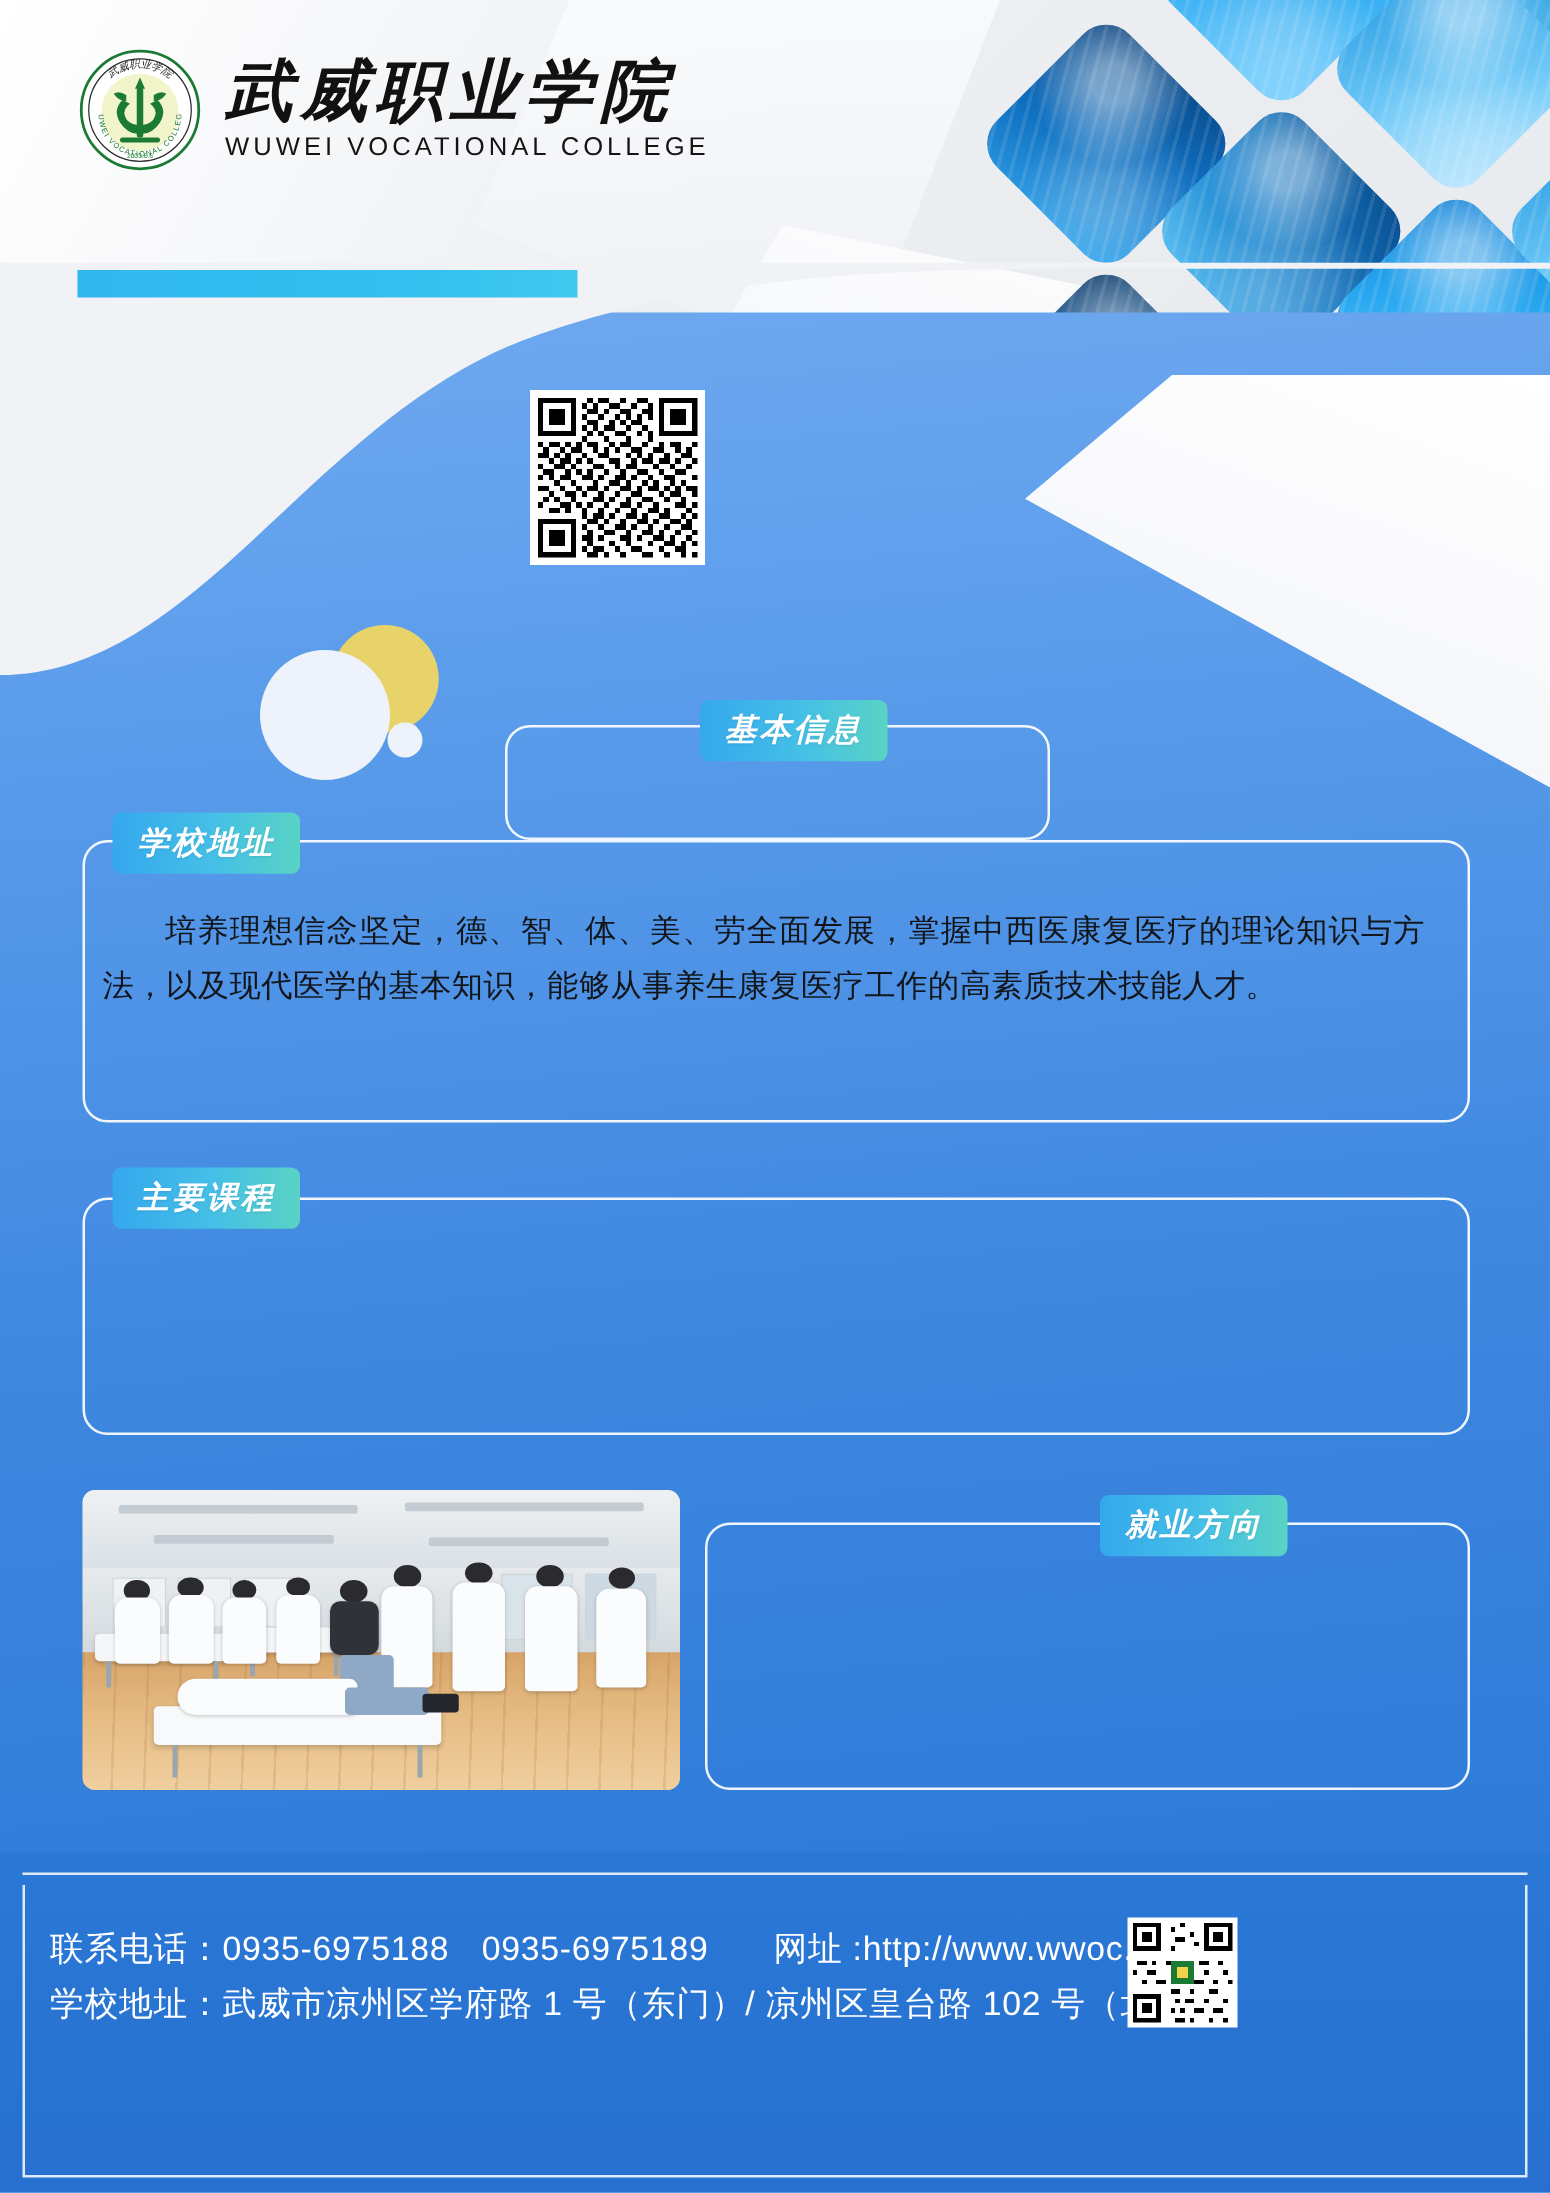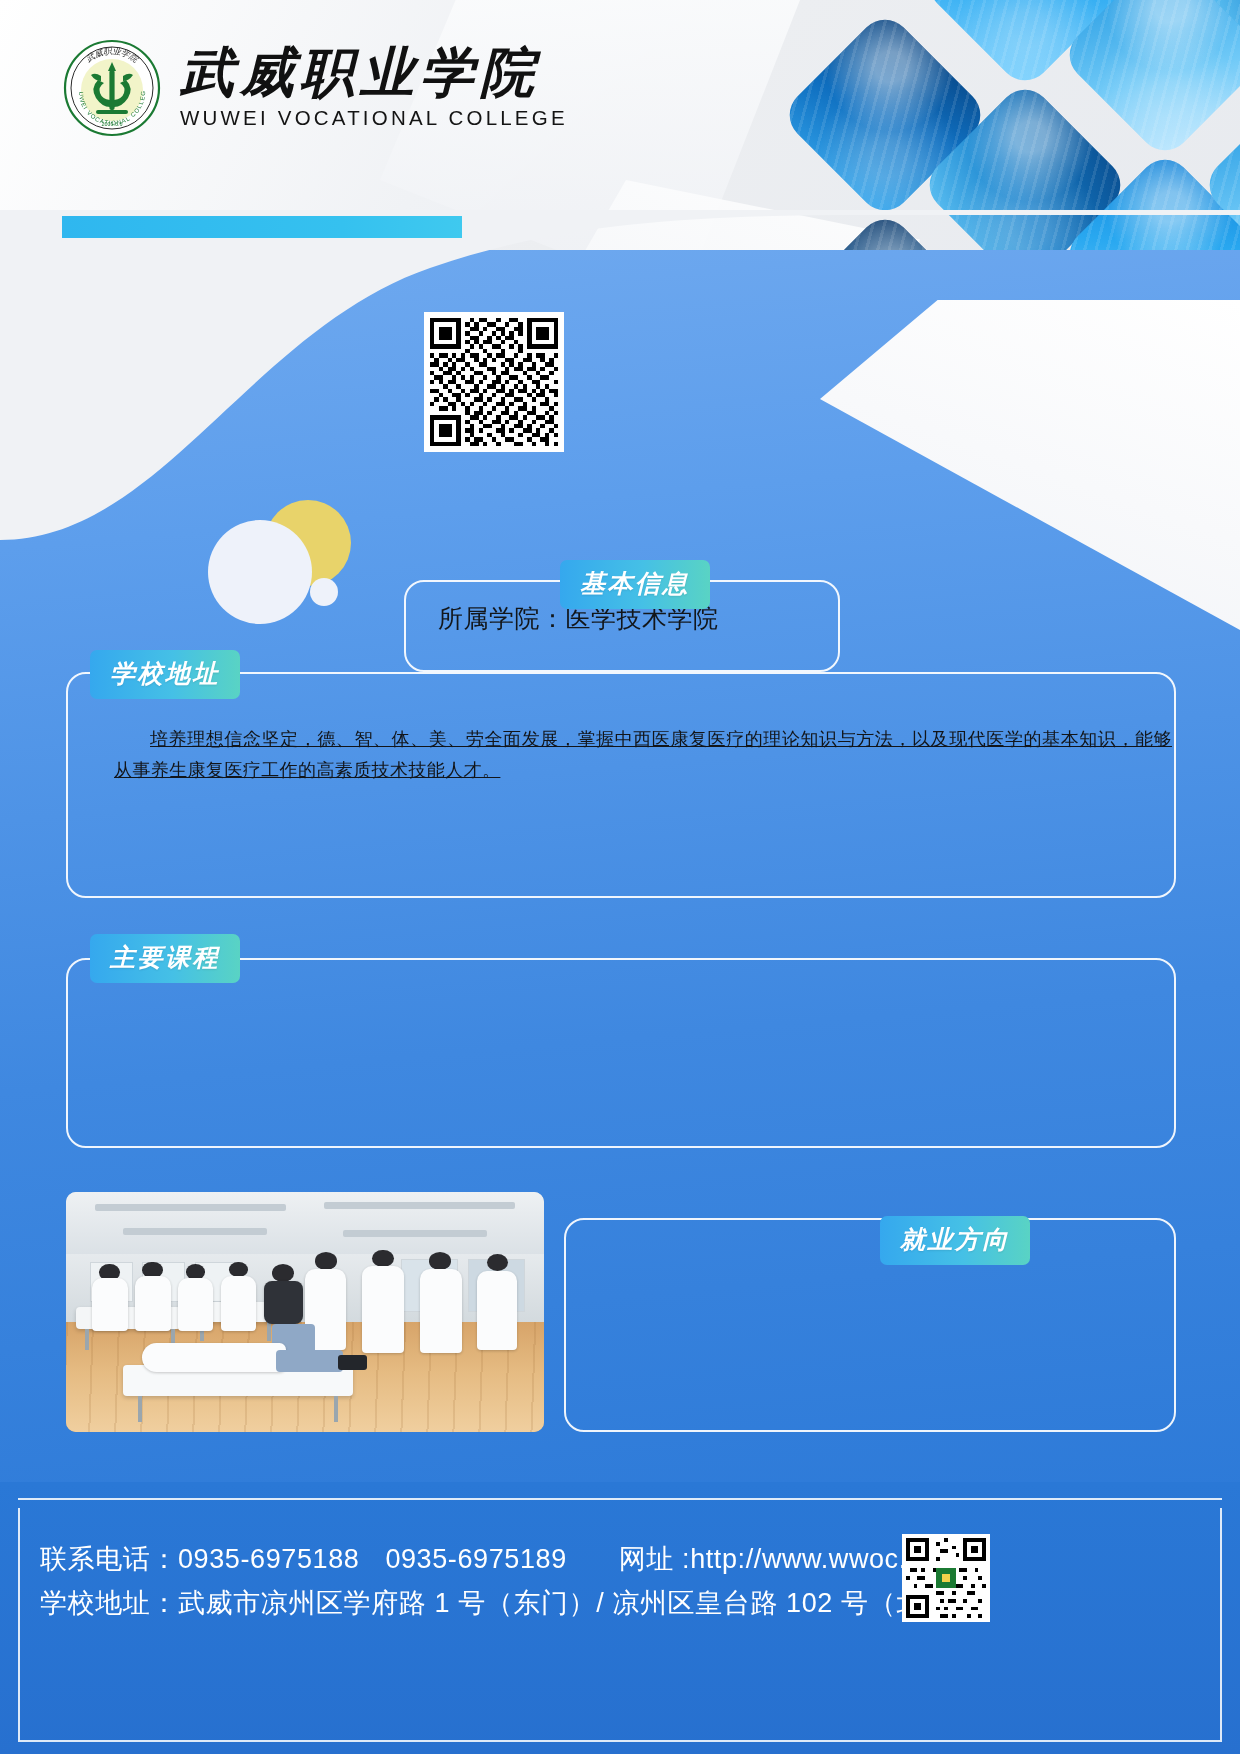--- a/index.html
+++ b/index.html
@@ -149,23 +149,23 @@
   #badge-basic { position:absolute; left:560px; top:560px; z-index:30; }
   .basic-lines {
     position:absolute; left:438px; top:598px; z-index:28;
     font-size:25px; color:#12161a; line-height:1.62; letter-spacing:.5px;
   }
 
   
   #card-goal { left:66px; top:672px; width:1110px; height:226px; }
   #badge-goal { position:absolute; left:90px; top:650px; z-index:30; }
   #goal-text {
-    position:absolute; left:114px; top:724px; width:1058px; z-index:28;
-    font-size:18px; line-height:1.74; color:#121519; letter-spacing:.4px;
-    text-indent:2em; text-align:justify;text-decoration:underline;
+    position:absolute; left:82px; top:724px; width:1058px; z-index:28;
+    font-size:25px; line-height:1.74; color:#121519; letter-spacing:.4px;
+    text-indent:2em; text-align:justify;
   }
 
   
   #card-course { left:66px; top:958px; width:1110px; height:190px; }
   #badge-course { position:absolute; left:90px; top:934px; z-index:30; }
   #course-text {
     position:absolute; left:96px; top:1000px; width:1058px; z-index:28;
     font-size:27px; line-height:1.74; color:#121519; letter-spacing:.4px;
     text-indent:2em; text-align:justify;
   }
@@ -191,21 +191,21 @@
   }
   .ph-bed { position:absolute; background:#f4f6f7; border-radius:4px; box-shadow:0 2px 4px rgba(0,0,0,.18); }
   .ph-bedleg { position:absolute; width:4px; background:#9aa6ae; }
   .ph-person { position:absolute; background:#fbfcfd; border-radius:10px 10px 4px 4px; box-shadow:0 1px 3px rgba(0,0,0,.2); }
   .ph-head { position:absolute; border-radius:50%; background:#2b2b2f; }
   .ph-jeans { position:absolute; background:#8fa8c6; border-radius:4px; }
   .ph-shoe { position:absolute; background:#23262b; border-radius:3px; }
 
   
   #card-job { left:564px; top:1218px; width:612px; height:214px; }
-  #badge-job { position:absolute; left:880px; top:1196px; z-index:30;margin-top:20px; }
+  #badge-job { position:absolute; left:880px; top:1196px; z-index:30; }
   #job-text {
     position:absolute; left:596px; top:1262px; width:548px; z-index:28;
     font-size:26px; line-height:1.74; color:#121519; letter-spacing:.4px;
     text-indent:2em; text-align:justify;
   }
 
   
   .footer {
     position:absolute; left:0; bottom:0; width:1240px; height:272px;
     background:linear-gradient(180deg,#2a78d6 0%, #2770cf 100%);
@@ -538,21 +538,20 @@
 
   <div class="bubble" id="bub-yellow"></div>
   <div class="bubble" id="bub-white"></div>
   <div class="bubble" id="bub-small"></div>
 
   <div class="card" id="card-basic"></div>
   <div id="badge-basic">
     <span class="badge">基本信息</span>
   </div>
   <div class="basic-lines">
-    <div>所属学院：医学技术学院</div>
   </div>
 
   <div class="card" id="card-goal"></div>
   <div id="badge-goal">
     <span class="badge">学校地址</span>
   </div>
   <div id="goal-text">培养理想信念坚定，德、智、体、美、劳全面发展，掌握中西医康复医疗的理论知识与方法，以及现代医学的基本知识，能够从事养生康复医疗工作的高素质技术技能人才。</div>
 
   <div class="card" id="card-course"></div>
   <div id="badge-course">

